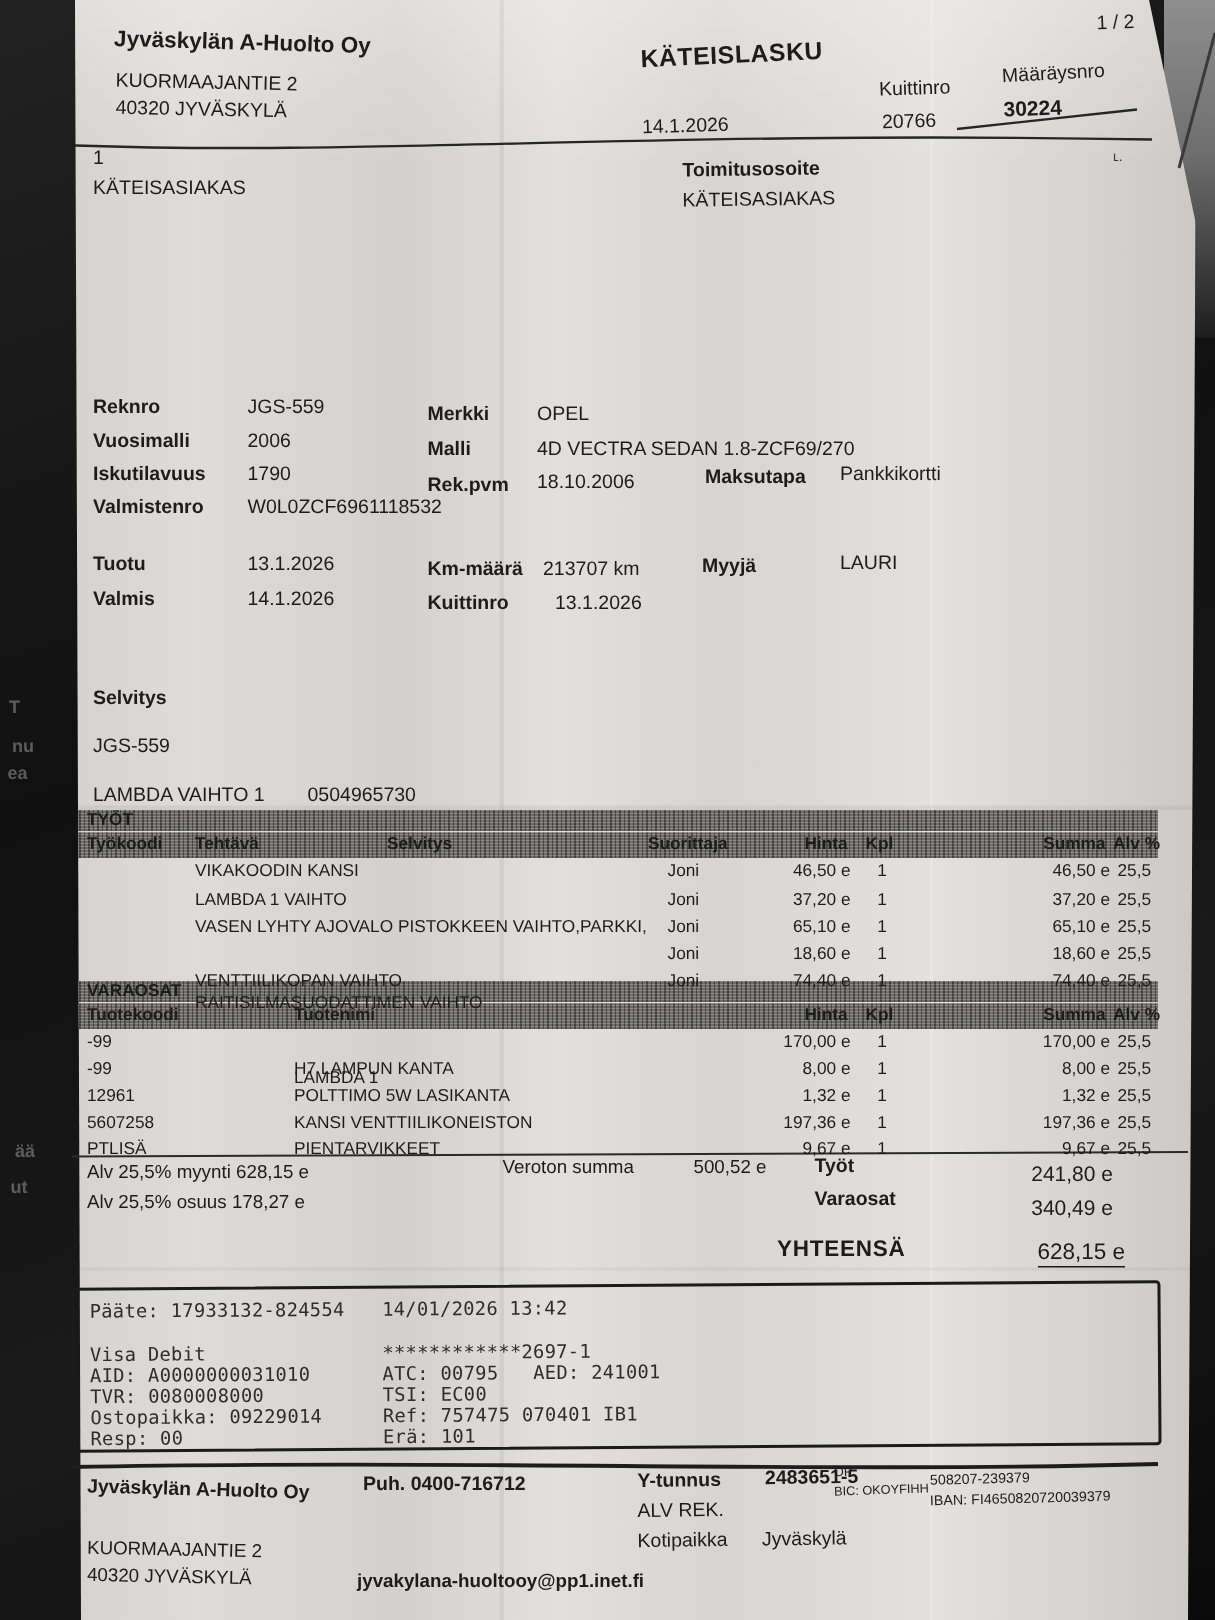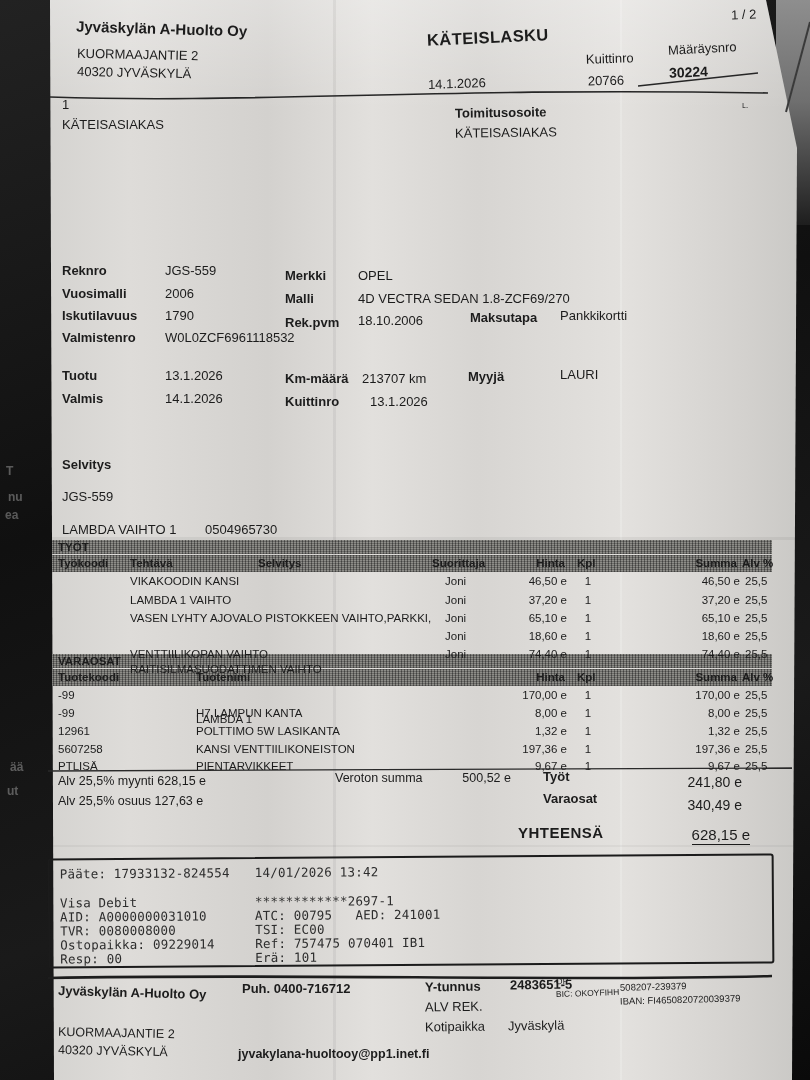--- a/index.html
+++ b/index.html
@@ -223,21 +223,21 @@
     <span class="t fs11 ra" style="left:495px;top:760px;width:72px;">9,67 e</span>
     <span class="t fs11 ca" style="left:574px;top:760px;width:28px;">1</span>
     <span class="t fs11 ra" style="left:668px;top:760px;width:72px;">9,67 e</span>
     <span class="t fs11" style="left:745px;top:760px;">25,5</span>
   </div>
 
   <div class="t fs12" style="left:58px;top:774px;">
     <span>Alv 25,5% myynti</span>&nbsp;<span>628,15 e</span>
   </div>
   <div class="t fs12" style="left:58px;top:794px;">
-    <span>Alv 25,5% osuus</span>&nbsp;<span>127,63 e</span>
+    <span>Alv 25,5% osuus</span>&nbsp;<span>178,27 e</span>
   </div>
   <div class="t fs12" style="left:335px;top:771px;">Veroton summa</div>
   <div class="t fs12 ra" style="left:445px;top:771px;width:66px;">500,52 e</div>
   <div class="t b" style="left:543px;top:770px;">Työt</div>
   <div class="t ra" style="left:660px;top:774px;width:82px;font-size:14px;">241,80 e</div>
   <div class="t b" style="left:543px;top:792px;">Varaosat</div>
   <div class="t ra" style="left:660px;top:797px;width:82px;font-size:14px;">340,49 e</div>
   <div class="t b fs15" style="left:518px;top:824px;letter-spacing:.5px;">YHTEENSÄ</div>
   <div class="t ra fs15" style="left:660px;top:826px;width:90px;"><span class="total-underline">628,15 e</span></div>
 

